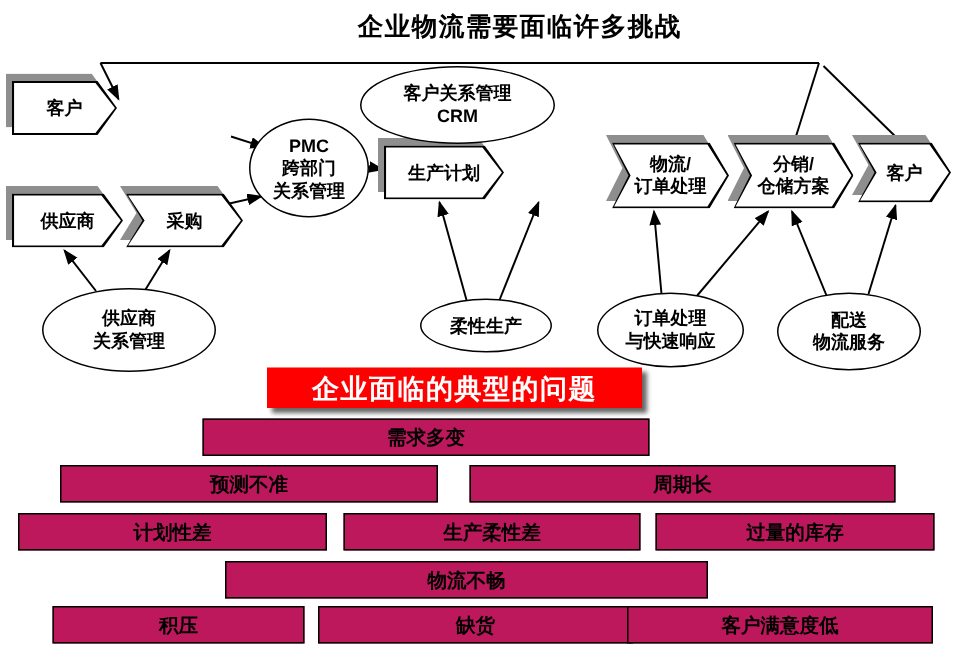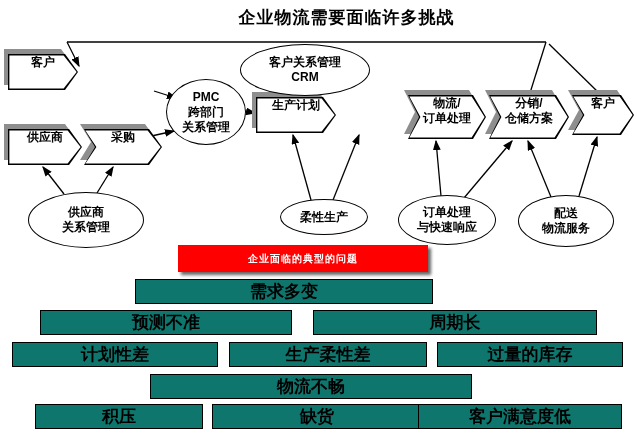--- a/index.html
+++ b/index.html
@@ -12,34 +12,34 @@
 
   
   .chev{position:absolute;--pt:13px;--notch:0px;
         --shape:polygon(0 0, calc(100% - var(--pt)) 0, 100% 50%,
                         calc(100% - var(--pt)) 100%, 0 100%, var(--notch) 50%);}
   .chev.notched{--notch:11px;}
   .chev .sh{position:absolute;inset:0;background:#8e8e8e;clip-path:var(--shape);
             transform:translate(-4px,-5px);}
   .chev .bd{position:absolute;inset:0;background:#000;clip-path:var(--shape);}
   .chev .fi{position:absolute;inset:1.4px;background:#fff;clip-path:var(--shape);
-            display:flex;justify-content:center;}
+            display:flex;align-items:center;justify-content:center;}
   .lbl{font-weight:bold;font-size:12px;line-height:1.25;text-align:center;white-space:pre-line;}
 
   .ell{position:absolute;border:1.3px solid #000;border-radius:50%;background:#fff;
        display:flex;align-items:center;justify-content:center;}
 
   .banner{position:absolute;left:178px;top:245px;width:250px;height:27px;
           background:#FF0000;color:#FFFFFF;display:flex;align-items:center;justify-content:center;
-          font-size:10px;font-weight:bold;letter-spacing:1px;
+          font-size:18px;font-weight:bold;letter-spacing:1px;
           box-shadow:3px 3px 3px rgba(0,0,0,0.6);}
 
-  .pbox{position:absolute;height:23px;border:1.2px solid #000;background:#0f766e;
+  .pbox{position:absolute;height:23px;border:1.2px solid #000;background:#be185d;
         display:flex;align-items:center;justify-content:center;
-        font-weight:bold;font-size:17px;}
+        font-weight:bold;font-size:13px;}
 </style>
 </head>
 <body>
 
 <div class="slide">
 
   <div class="title">企业物流需要面临许多挑战</div>
 
   <svg class="connectors" width="637" height="438">
     <defs>

